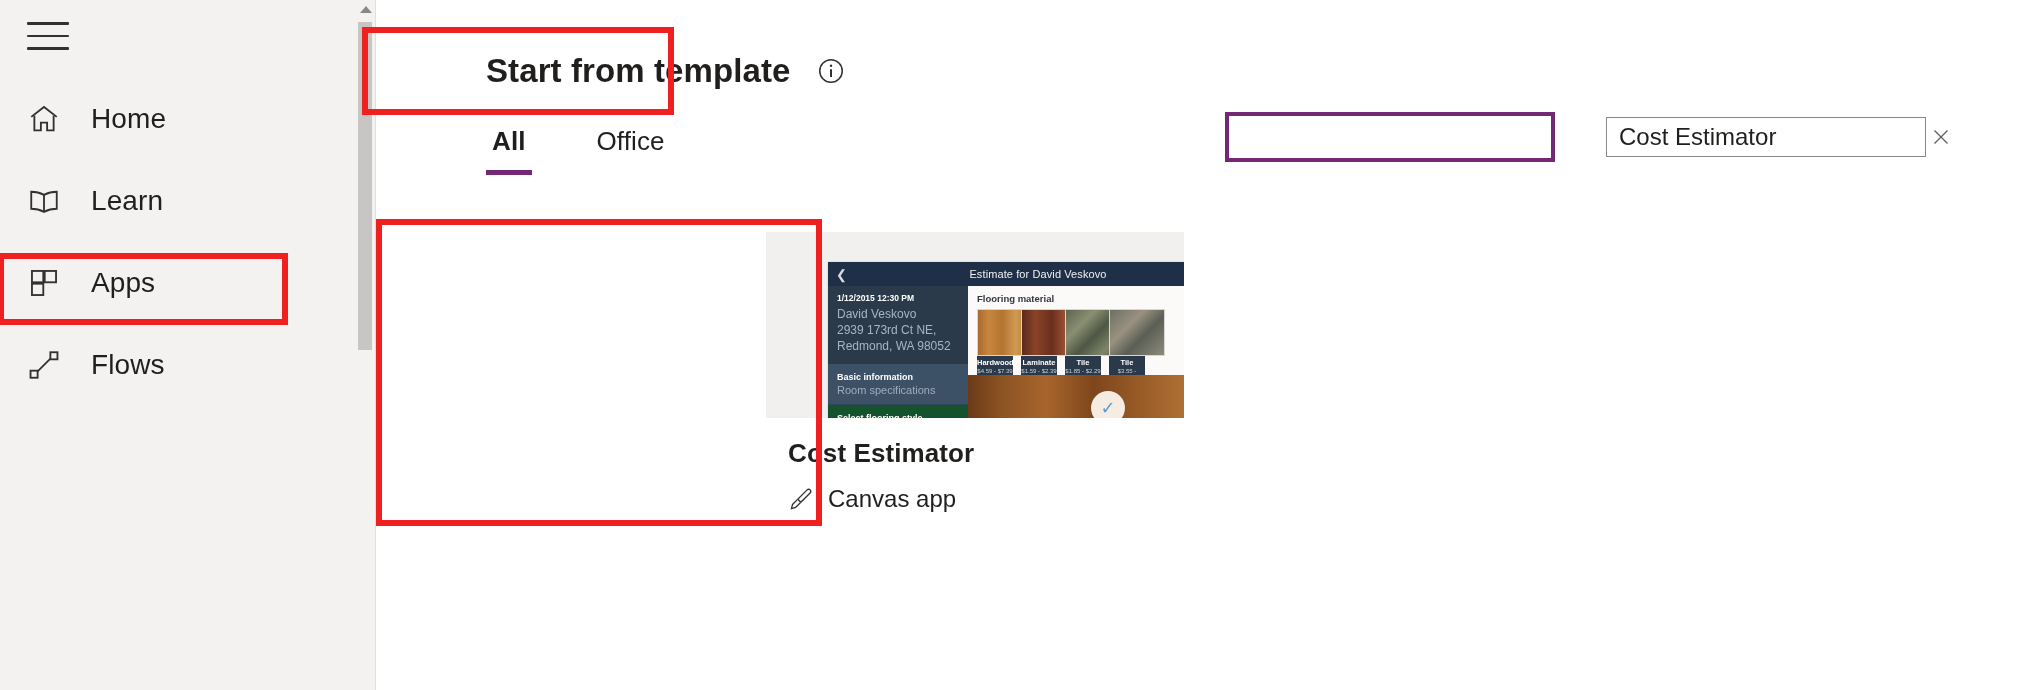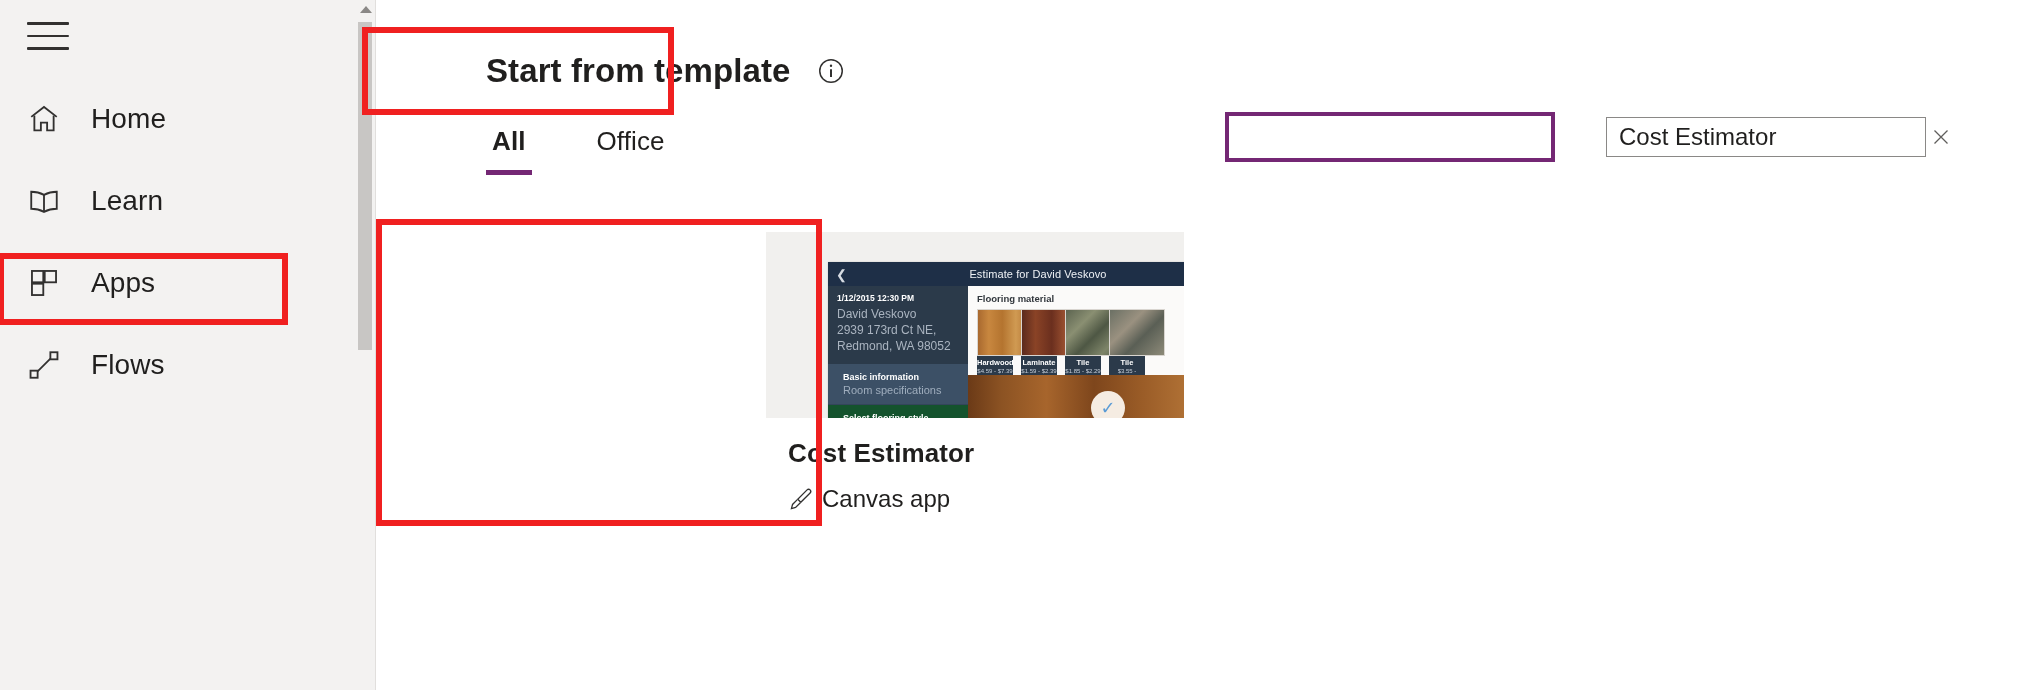--- a/index.html
+++ b/index.html
@@ -163,21 +163,21 @@
     color: #eef1f5; letter-spacing: 0.1px;
   }
   .ph-body { display:flex; height: 151px; }
   .ph-left { width: 140px; background: #3c5066; }
   .ph-meta {
     background: #2b3a4a; padding: 7px 9px 9px 9px; color:#cfd6de;
   }
   .ph-meta .m1 { font-size: 8.5px; font-weight: 700; color:#fff; margin-bottom: 3px; }
   .ph-meta .m2 { font-size: 12px; line-height: 1.35; color: #aab4c0; }
   .ph-nav {
-    padding: 8px 15px; border-bottom: 1px solid #33455a; position: relative;
+    padding: 8px 9px; border-bottom: 1px solid #33455a; position: relative;
   }
   .ph-nav.hl { background: #14532d; }
   .ph-nav .t { font-size: 9px; font-weight: 700; color: #ffffff; }
   .ph-nav .s { font-size: 11px; color: #9fadbd; margin-top: 2px; }
   .ph-nav .arrow { position:absolute; right: 9px; top: 12px; font-size: 9px; color:#9fadbd; }
 
   .ph-right { flex: 1; background: #fbfaf9; position: relative; }
   .ph-sec { font-size: 9.5px; font-weight: 700; color: #32373d; padding: 7px 0 5px 9px; }
   .swatches { display:flex; padding-left: 9px; gap: 8px; }
   .sw { width: 36px; }
@@ -204,21 +204,21 @@
     color: #5a9bd5; font-size: 18px;
   }
 
   .card-info { padding: 20px 0 0 22px; }
   .card-name {
     font-size: 26px; font-weight: 700; color: #201f1e; letter-spacing: 0.1px;
   }
   .card-sub { display:flex; align-items:center; margin-top: 16px; }
   .card-sub .brush { width: 26px; height: 26px; color:#323130; }
   .card-sub .sub-label {
-    font-size: 24px; color: #201f1e; margin-left: 8px;
+    font-size: 24px; color: #201f1e; margin-left: 14px;
   }
 </style>
 </head>
 <body>
 
 <div id="root">
 
   <div class="top-accent"></div>
   <div class="top-accent-dot"></div>
 

